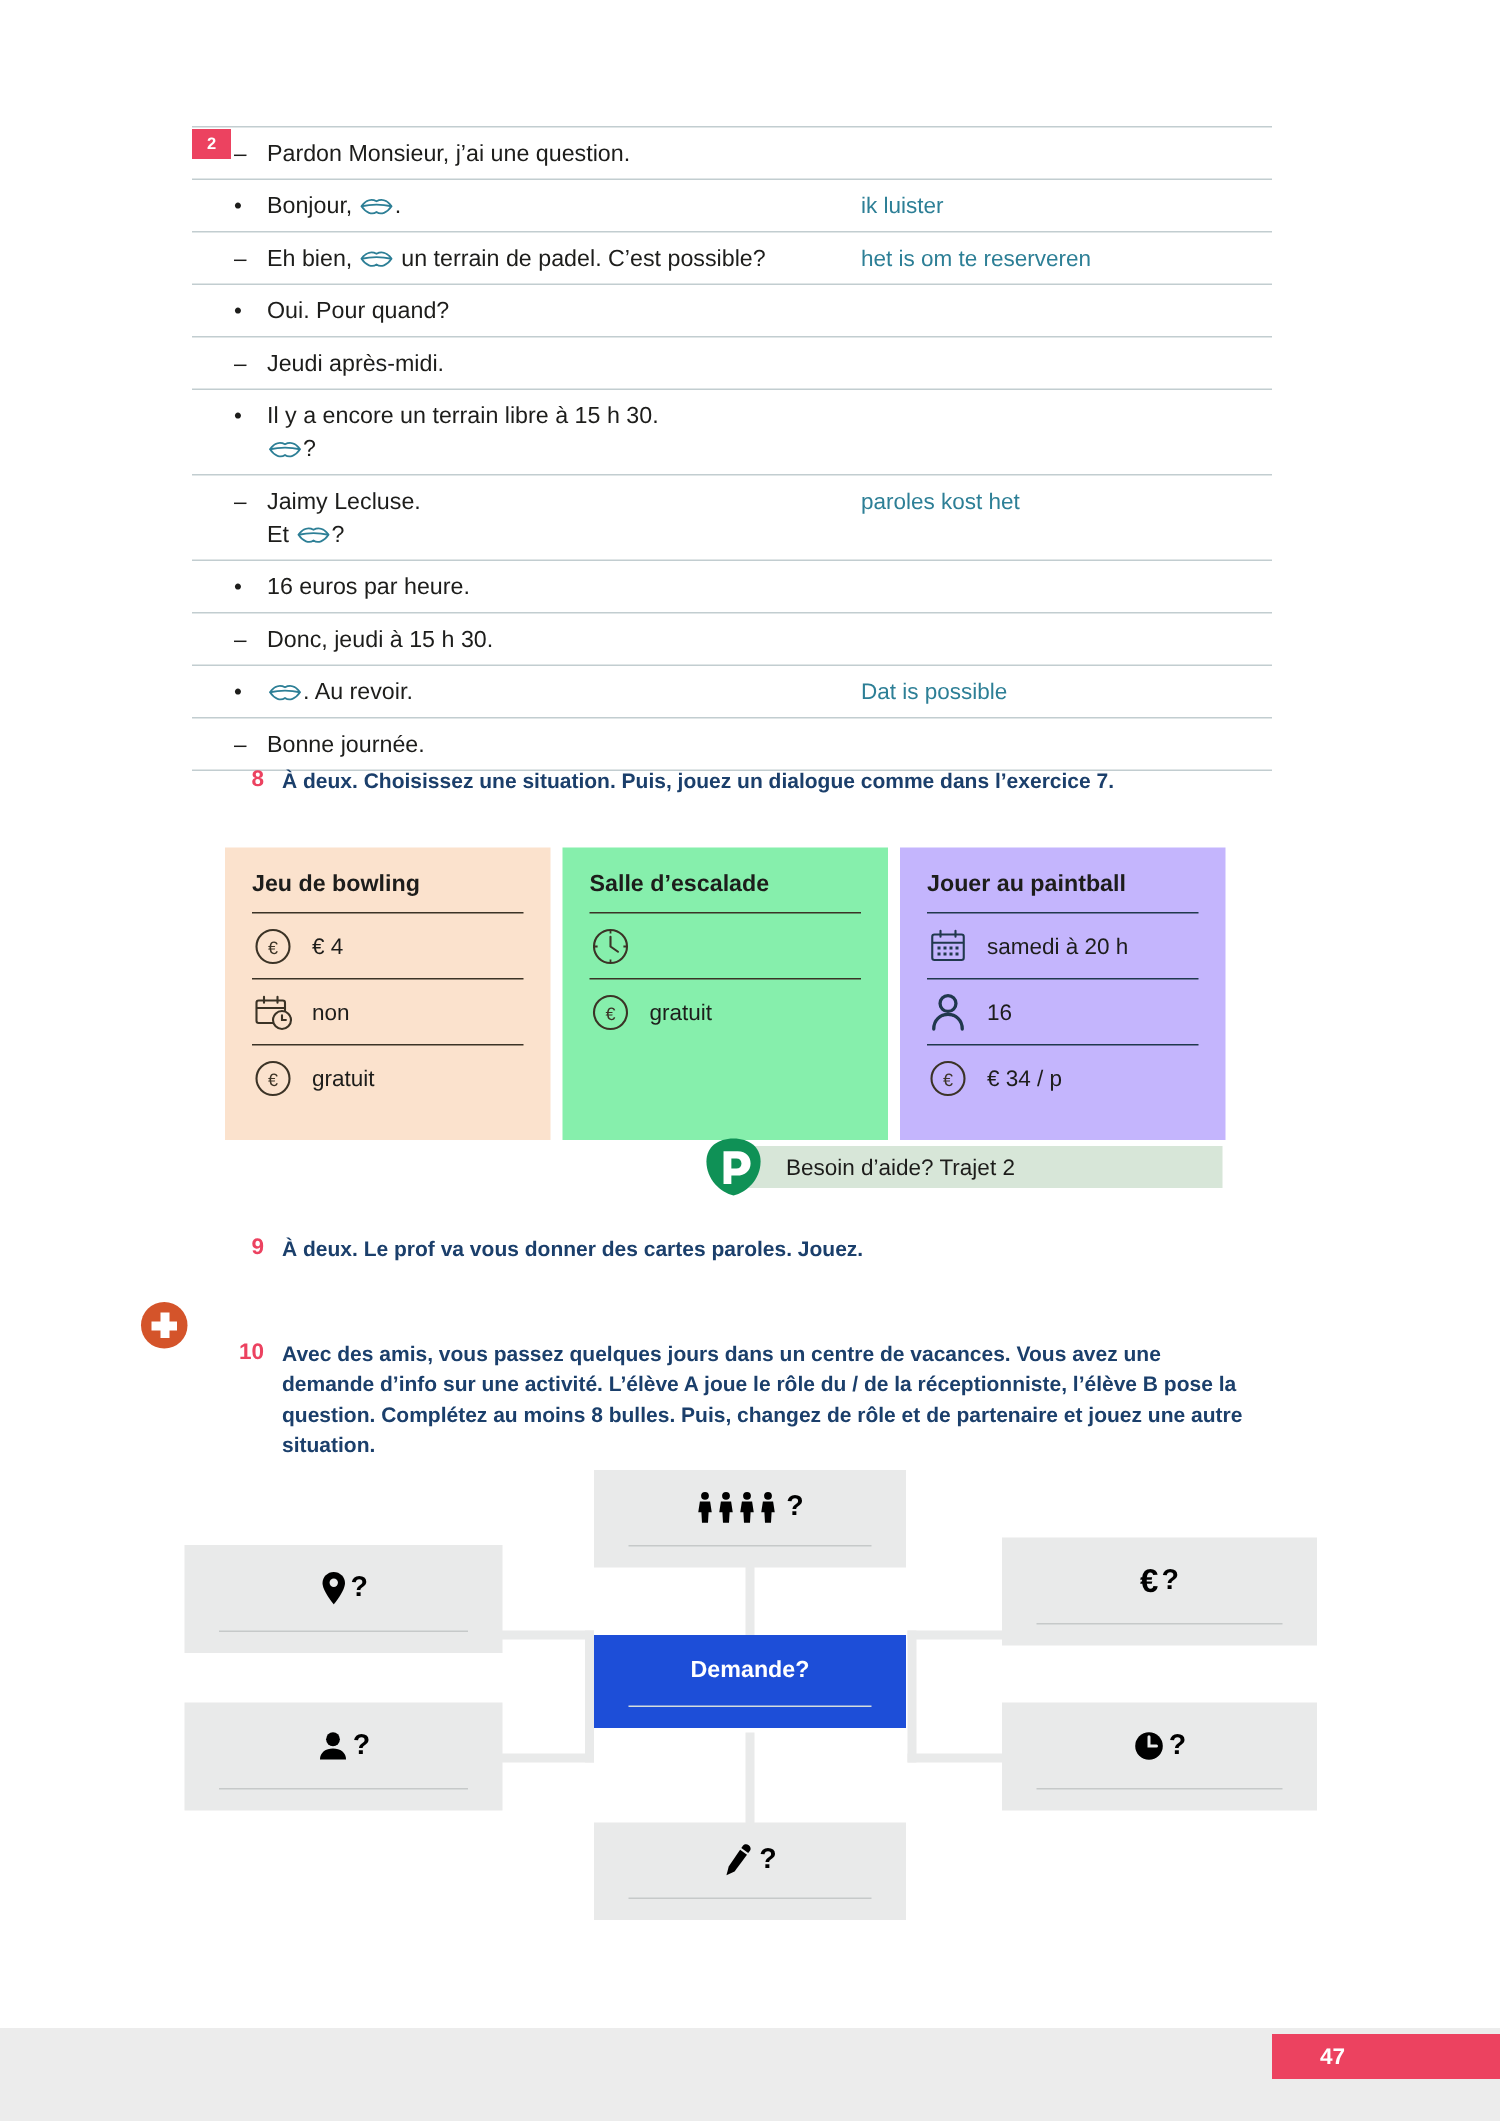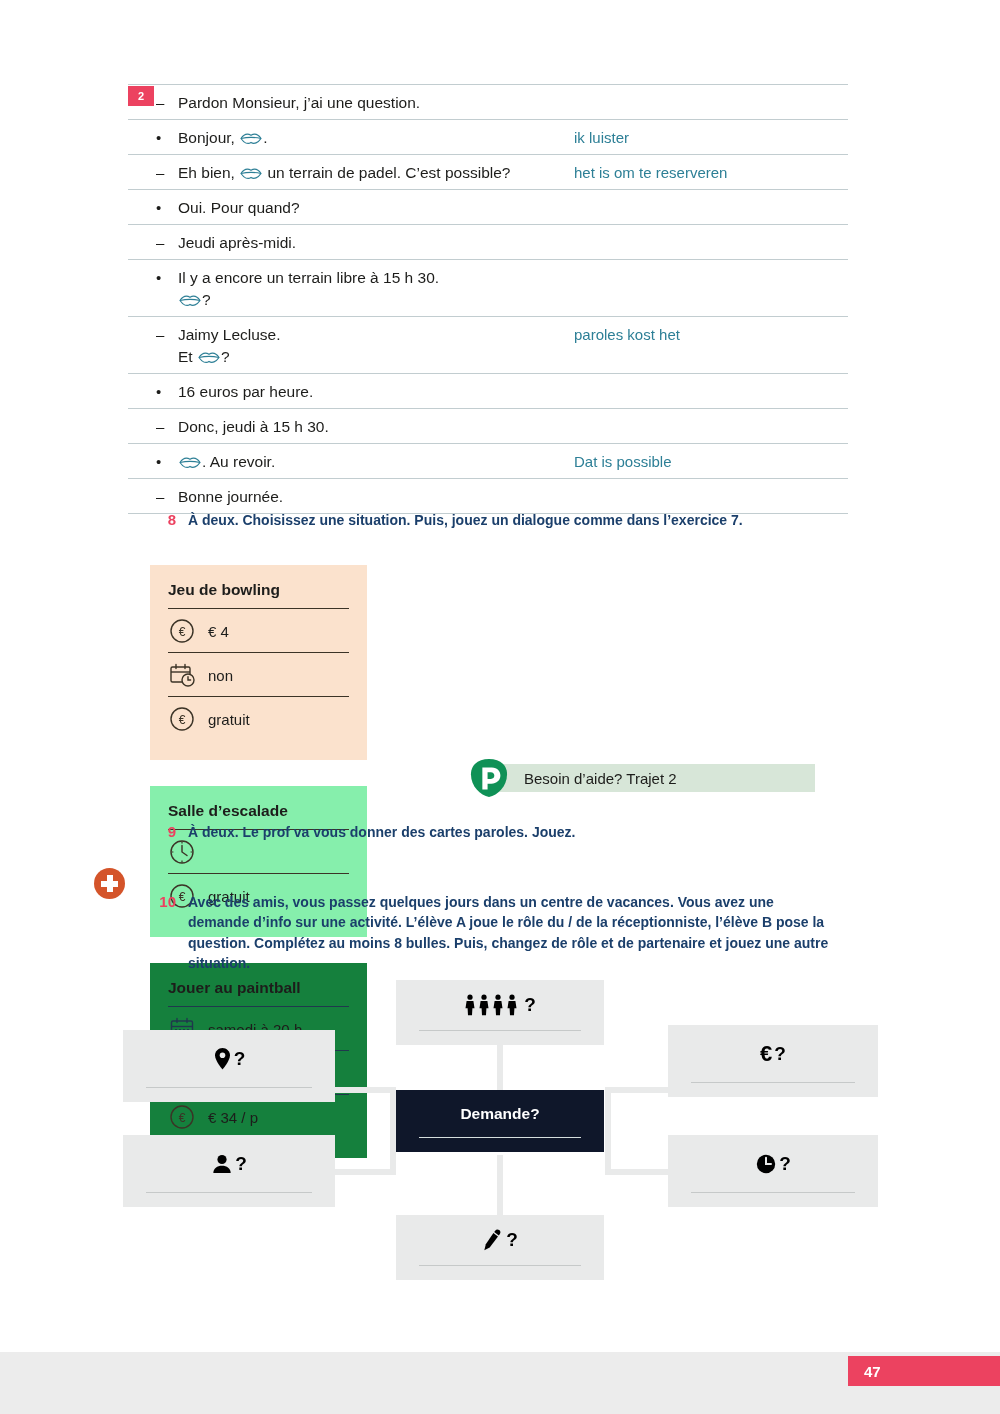--- a/index.html
+++ b/index.html
@@ -50,25 +50,25 @@
     width: 31px; height: 31px; border-radius: 50%;
     background: #d4542a; display: flex; align-items: center; justify-content: center;
   }
   .plus-badge::before, .plus-badge::after {
     content: ""; position: absolute; background: #fff;
   }
   .plus-badge::before { width: 17px; height: 6px; }
   .plus-badge::after { width: 6px; height: 17px; }
 
   
-  .cards { position: absolute; left: 150px; top: 565px; display: flex; gap: 26px; flex-direction: column; }
+  .cards { position: absolute; left: 150px; top: 565px; display: flex; gap: 8px; }
   .card { width: 217px; padding: 16px 18px 20px 18px; }
   .card.c1 { background: #fbe2cd; }
   .card.c2 { background: #86efac; }
-  .card.c3 { background: #15803d; }
+  .card.c3 { background: #c4b5fd; }
   .card-title { font-size: 15.5px; font-weight: 700; color: #1d1d1b; padding-bottom: 9px; }
   .card-row {
     display: flex; align-items: center; gap: 12px;
     border-top: 1.6px solid #3b3326; padding: 8px 0 7px 0; min-height: 38px;
   }
   .card.c3 .card-row { border-top-color: #20384d; }
   .card-val { font-size: 15px; color: #1d1d1b; }
   .ico { flex: 0 0 28px; width: 28px; height: 28px; display:block; }
 
   
@@ -85,37 +85,37 @@
   .mm-box {
     position: absolute; background: #e9eaea;
     display: flex; flex-direction: column; align-items: center;
   }
   .mm-box .mm-icon-row {
     display: flex; align-items: center; justify-content: center;
     flex: 1; gap: 2px; font-size: 19px; font-weight: 700; color: #000;
   }
   .mm-line { width: 78%; height: 1px; background: #c6c9c9; margin-bottom: 14px; }
   .mm-center {
-    position: absolute; background: #0f172a;
+    position: absolute; background: #1d4ed8;
     display: flex; flex-direction: column; align-items: center;
   }
   .mm-center .mm-title {
     flex: 1; display: flex; align-items: center; justify-content: center;
     color: #fff; font-weight: 700; font-size: 15.5px;
   }
   .mm-center .mm-line { background: #d5dedd; }
   .mm-conn { position: absolute; background: #e9eaea; }
 
   
   .footer-band { position: absolute; left: 0; top: 1352px; width: 1000px; height: 62px; background: #ececec; }
   .footer-num {
     position: absolute; left: 848px; top: 1356px;
     width: 152px; height: 30px; background: #ec4260;
     color: #fff; font-weight: 700; font-size: 15px;
-    display: flex; align-items: center; padding-left: 16px;
+    display: flex; align-items: center; padding-left: 32px;
   }
 </style>
 </head>
 <body>
 
 <div class="page">
 
   <div class="dialogue">
     <div class="badge-num">2</div>
     <div id="dialogue-rows">

